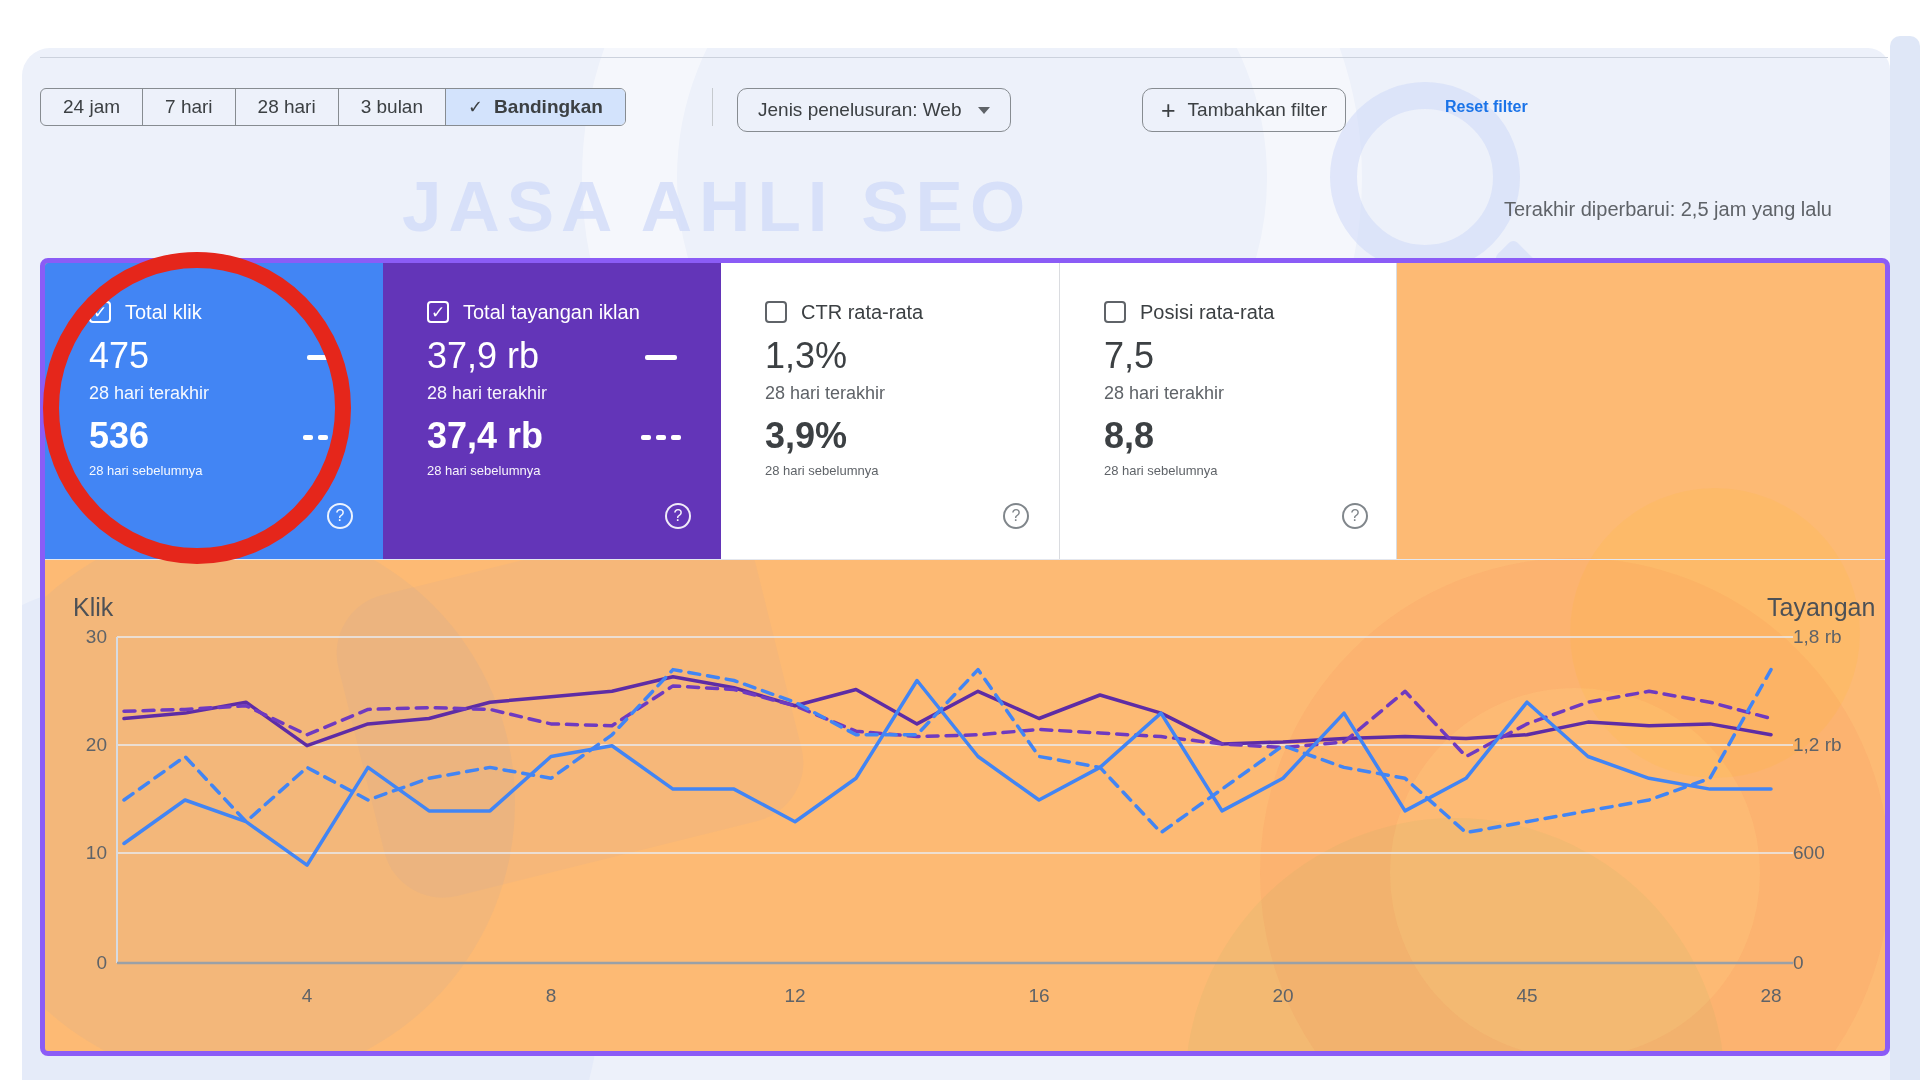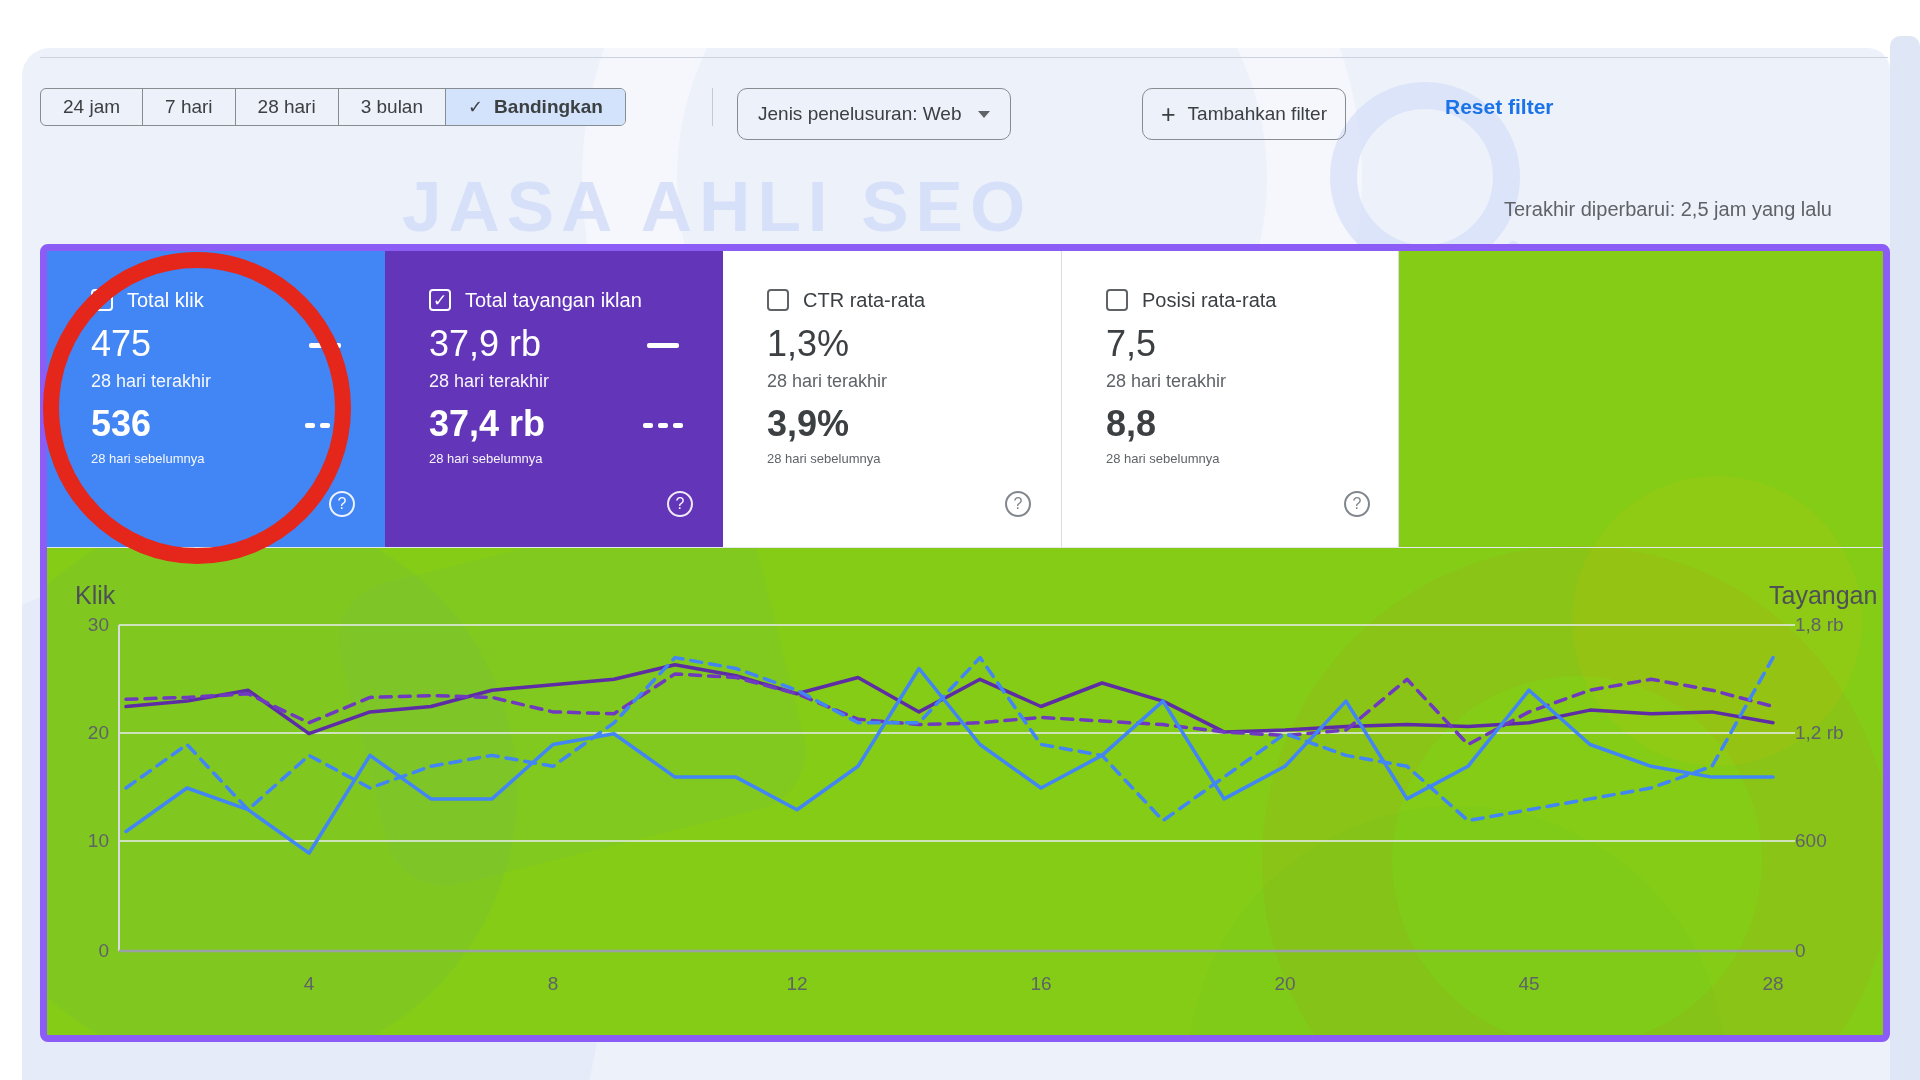--- a/index.html
+++ b/index.html
@@ -20,35 +20,35 @@
   .swoosh2 { left:-240px; top:520px; width:820px; height:820px; border-radius:50%; background:rgba(98,140,245,0.05); }
   .topline { left:40px; top:57px; width:1848px; height:1px; background:#ccd2dd; }
 
   
   .seg { left:40px; top:88px; height:38px; display:flex; border:1px solid #878c91; border-radius:6px; overflow:hidden; background:transparent; }
   .seg-item { padding:0 22px; line-height:36px; font-size:19px; color:#3c4043; border-right:1px solid #878c91; cursor:pointer; white-space:nowrap; }
   .seg-item:last-child { border-right:none; }
   .seg-item.selected { background:#d3e3fc; display:flex; align-items:center; gap:11px; font-weight:bold; }
   .seg-check { font-size:18px; color:#3c4043; font-weight:normal; }
   .vdiv { left:712px; top:88px; width:1px; height:38px; background:#c6cace; }
-  .pill { top:88px; height:52px; border:1px solid #878c91; border-radius:10px; display:flex; align-items:center; font-size:19px; color:#3c4043; cursor:pointer; white-space:nowrap; }
+  .pill { top:88px; height:44px; border:1px solid #878c91; border-radius:10px; display:flex; align-items:center; font-size:19px; color:#3c4043; cursor:pointer; white-space:nowrap; }
   .pill-search { left:737px; padding:0 20px; gap:16px; }
   .caret-down { width:0; height:0; border-left:6px solid transparent; border-right:6px solid transparent; border-top:7px solid #5f6368; }
   .pill-add { left:1142px; padding:0 18px; gap:12px; }
   .plus { font-size:25px; color:#3c4043; line-height:36px; }
-  .reset { left:1445px; top:88px; height:38px; line-height:38px; font-size:21px; font-weight:bold; color:#1a73e8; cursor:pointer; }
+  .reset { left:1445px; top:88px; height:38px; line-height:38px; font-size:16px; font-weight:bold; color:#1a73e8; cursor:pointer; }
   .last-updated { left:1504px; top:198px; font-size:20px; color:#5f6368; white-space:nowrap; }
 
   
   .wm-text { left:402px; top:166px; font-size:71px; font-weight:800; letter-spacing:7px; color:rgba(207,218,248,0.75); white-space:nowrap; }
   .wm-ring { left:1330px; top:82px; width:190px; height:190px; border-radius:50%; border:27px solid rgba(205,217,247,0.55); }
   .wm-ring-handle { left:1492px; top:262px; width:78px; height:28px; background:rgba(205,217,247,0.55); transform:rotate(45deg); border-radius:6px; }
 
   
-  .maincard { left:40px; top:244px; width:1850px; height:798px; background:#84cc16; border:7px solid #8b5cf6; border-radius:8px; overflow:hidden; }
+  .maincard { left:40px; top:258px; width:1850px; height:798px; background:#fdba74; border:5px solid #8b5cf6; border-radius:8px; overflow:hidden; }
 
   
   .wmA { left:-90px; top:260px; width:560px; height:560px; border-radius:50%; background:rgba(66,133,244,0.05); z-index:1; }
   .wmB { left:310px; top:290px; width:430px; height:310px; background:rgba(66,133,244,0.04); transform:rotate(-14deg); border-radius:60px; z-index:1; }
   .wmRing { left:1215px; top:295px; width:630px; height:630px; border-radius:50%; border:130px solid rgba(234,67,53,0.06); z-index:1; }
   .wmGreen { left:1140px; top:555px; width:540px; height:540px; border-radius:50%; background:rgba(52,168,83,0.05); z-index:1; }
   .wmYellow { left:1525px; top:225px; width:290px; height:290px; border-radius:50%; background:rgba(251,188,5,0.09); z-index:1; }
 
   
   .mcard { top:0; width:338px; height:296px; z-index:3; cursor:pointer; }

